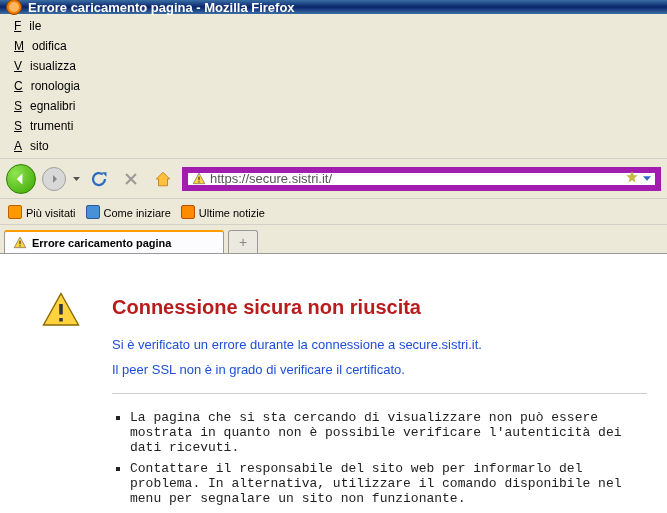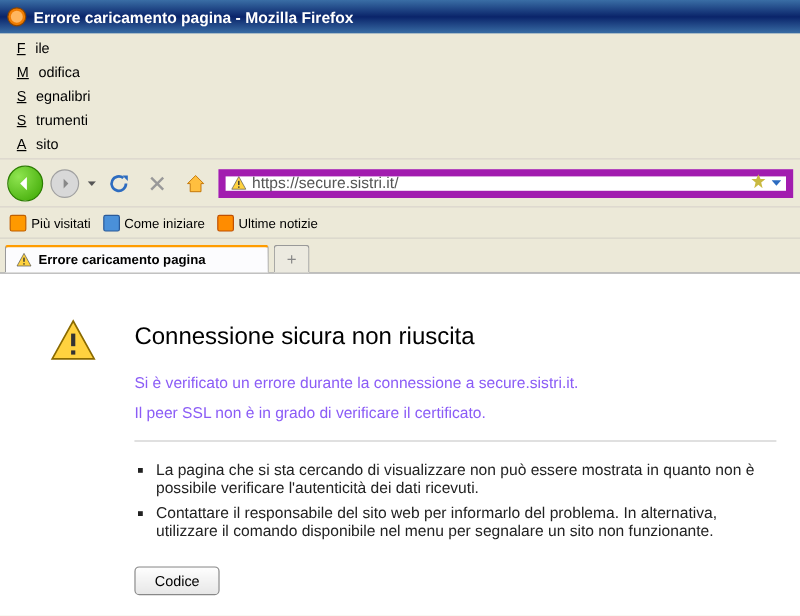--- a/index.html
+++ b/index.html
@@ -6,21 +6,21 @@
   body {
     margin: 0;
     font-family: "Segoe UI", Tahoma, Arial, sans-serif;
     font-size: 12px;
     background: #ece9d8;
     width: 667px;
     height: 513px;
     overflow: hidden;
   }
   .titlebar {
-    height: 28px;
+    height: 14px;
     background: linear-gradient(180deg,#3a6ea5 0%,#0a246a 50%,#3a6ea5 100%);
     display: flex;
     align-items: center;
     padding: 0 6px;
     color: #fff;
     font-weight: bold;
     font-size: 13px;
   }
   .titlebar .app-icon {
     width: 16px; height: 16px;
@@ -136,45 +136,47 @@
   .content {
     background: #fff;
     border-top: 1px solid #999;
     height: calc(513px - 30px - 24px - 40px - 26px - 28px);
     overflow: auto;
     padding: 36px 20px 40px 40px;
   }
   .err-wrap { display: flex; gap: 30px; }
   .err-body { flex: 1; }
   .err-body h2 {
-    font-size: 20px; margin: 6px 0 18px 0; font-weight: normal; color:#000000;
-  }
-  .err-body p { font-size: 13px; margin: 10px 0; color:#8b5cf6; }
+    font-size: 20px; margin: 6px 0 18px 0; font-weight: bold; color:#b91c1c;
+  }
+  .err-body p { font-size: 13px; margin: 10px 0; color:#1d4ed8; }
   .err-body hr { border: none; border-top: 1px solid #ccc; margin: 16px 0; }
   .err-body ul { font-size: 13px; padding-left: 18px; margin: 0 0 22px 0;}
-  .err-body li { margin: 6px 0; list-style: square; color:#222;}
+  .err-body li { margin: 6px 0; list-style: square; color:#222;font-family:Liberation Mono, monospace;}
   .retry-btn {
     border: 1px solid #888; border-radius: 4px;
     background: linear-gradient(#fefefe,#e7e7e7);
     padding: 4px 16px;
     font-size: 12px;
     cursor: pointer;
   }
 </style>
 </head>
 <body>
 
 <div class="titlebar">
   <span class="app-icon"></span>
   <span>Errore caricamento pagina - Mozilla Firefox</span>
 </div>
 
 <div class="menubar">
   <span><u>F</u><span>ile</span></span>
   <span><u>M</u><span>odifica</span></span>
+  <span><u>V</u><span>isualizza</span></span>
+  <span><u>C</u><span>ronologia</span></span>
   <span><u>S</u><span>egnalibri</span></span>
   <span><u>S</u><span>trumenti</span></span>
   <span><u>A</u><span>sito</span></span>
 </div>
 
 <div class="navbar">
   <div class="nav-back">
     <svg width="14" height="14" viewBox="0 0 10 10">
         <path d="M6 1 L2 5 L6 9 Z"></path>
       </svg>

